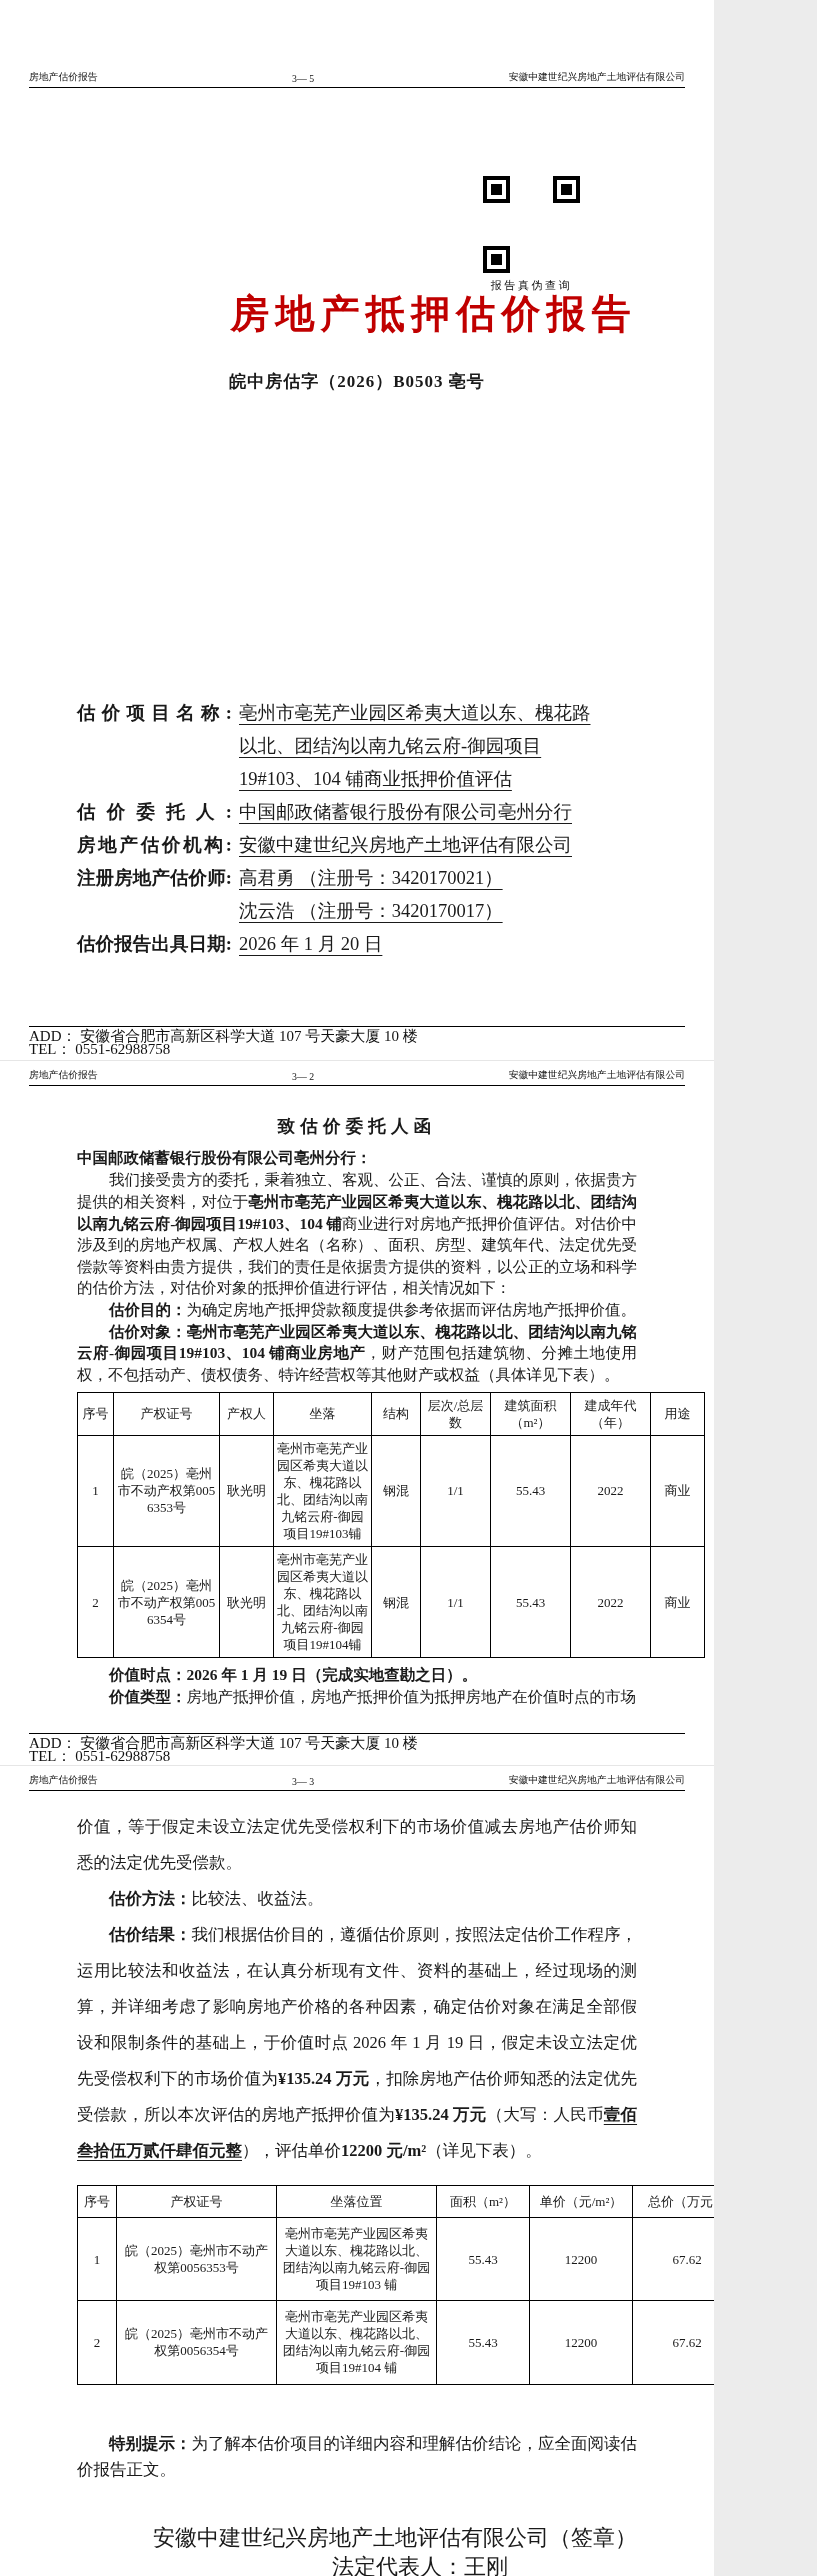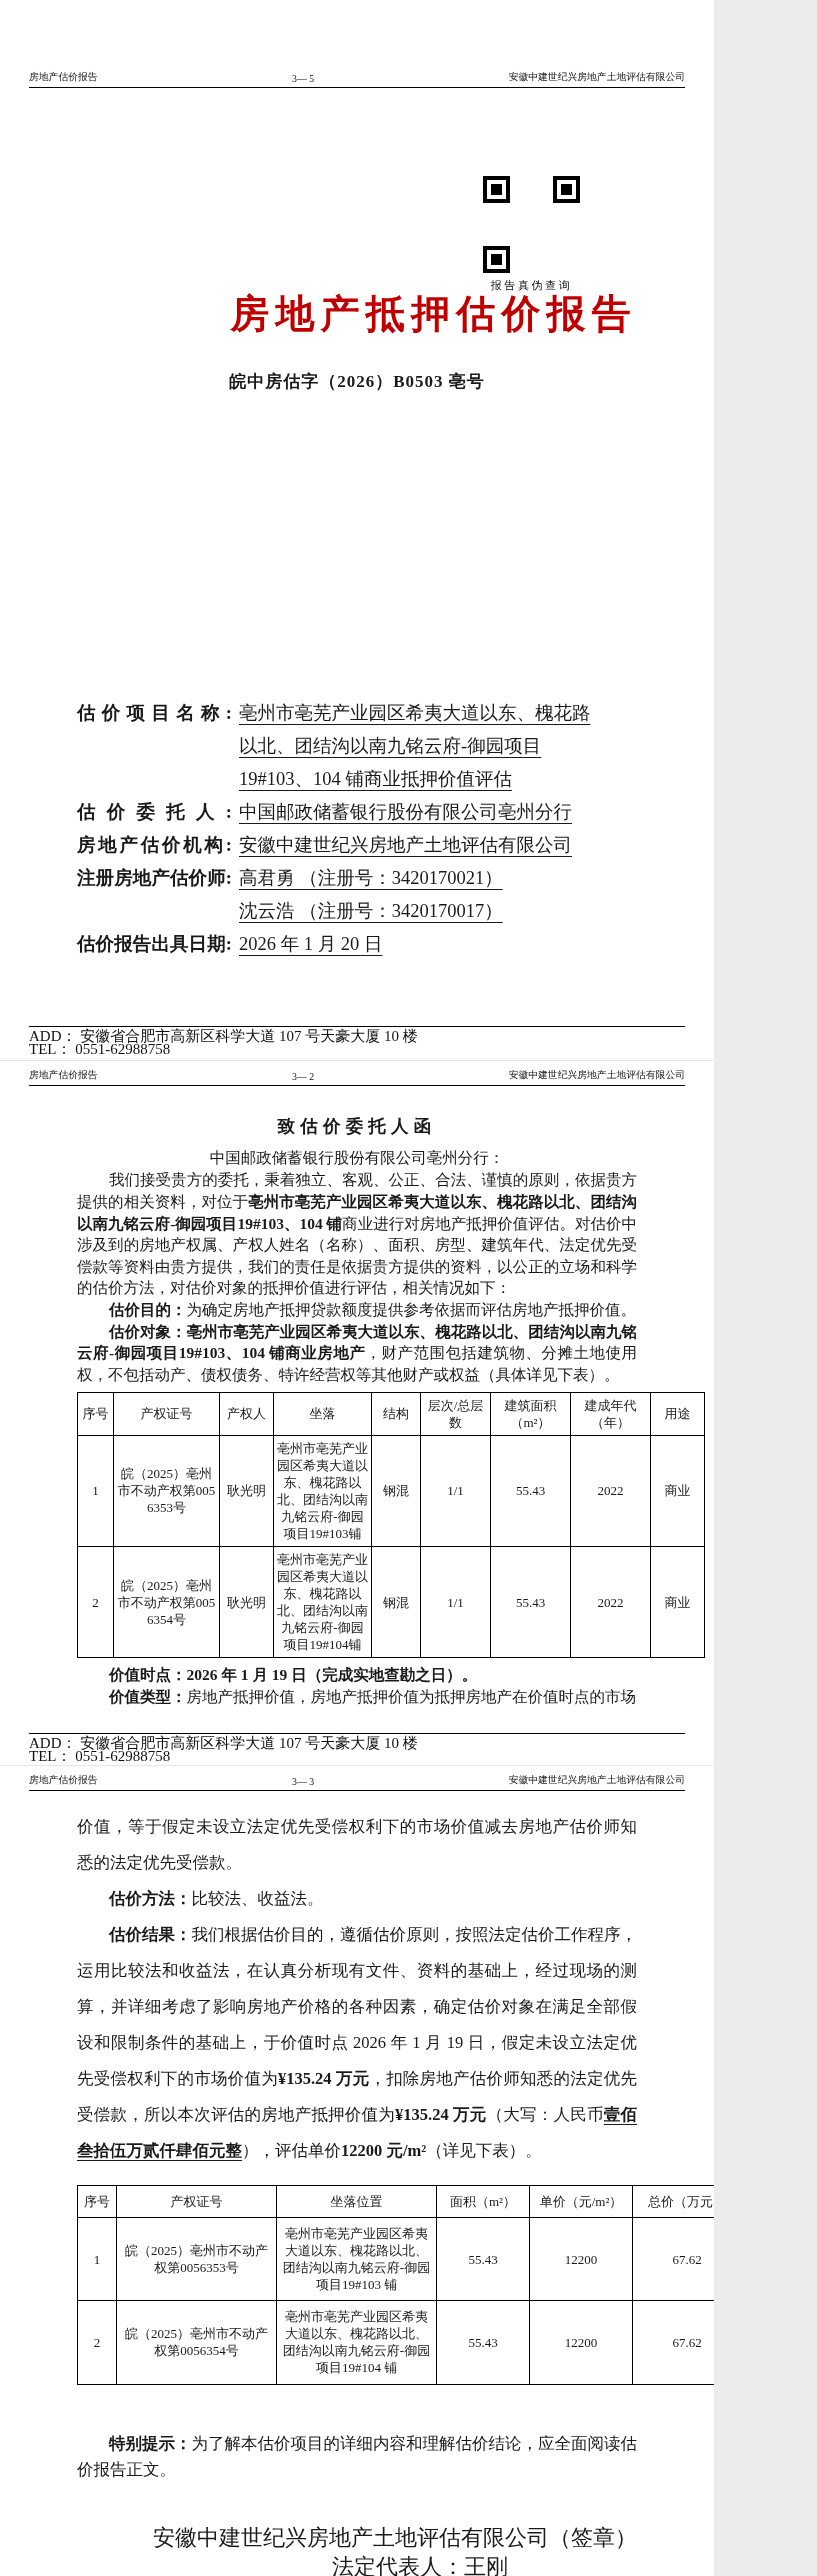--- a/index.html
+++ b/index.html
@@ -56,21 +56,21 @@
   .field { position:relative; padding-left:162px; line-height:33px; min-height:33px; }
   .flabel {
     position:absolute; left:0; top:0; width:155px; font-weight:700;
     text-align:justify; text-align-last:justify;
   }
   .fvalue { text-decoration:underline; text-underline-offset:4.6px; }
   .fv-wide { display:inline-block; max-width:368px; vertical-align:top; }
 
   
   .letter-title { margin:10.3px 0 8.2px; text-align:center; font-size:17.5px; font-weight:700; letter-spacing:5.2px; }
-  .salutation { margin:0; font-size:15.5px; font-weight:400; line-height:23px;text-align:center; }
+  .salutation { margin:0; font-size:15.5px; font-weight:700; line-height:23px; }
   .body-p { margin:0; font-size:15.5px; line-height:21.6px; text-align:justify; }
   .ind { text-indent:32px; }
   .b { font-weight:700; }
   .u { text-decoration:underline; text-underline-offset:3.6px; }
 
   .tbl { width:100%; border-collapse:collapse; table-layout:fixed; margin:6.2px 0; font-size:13px; }
   .tbl th, .tbl td {
     border:0.5px solid #000; padding:4.1px 2.6px; text-align:center; vertical-align:middle;
     line-height:17px; font-weight:400; word-break:break-all;
   }

